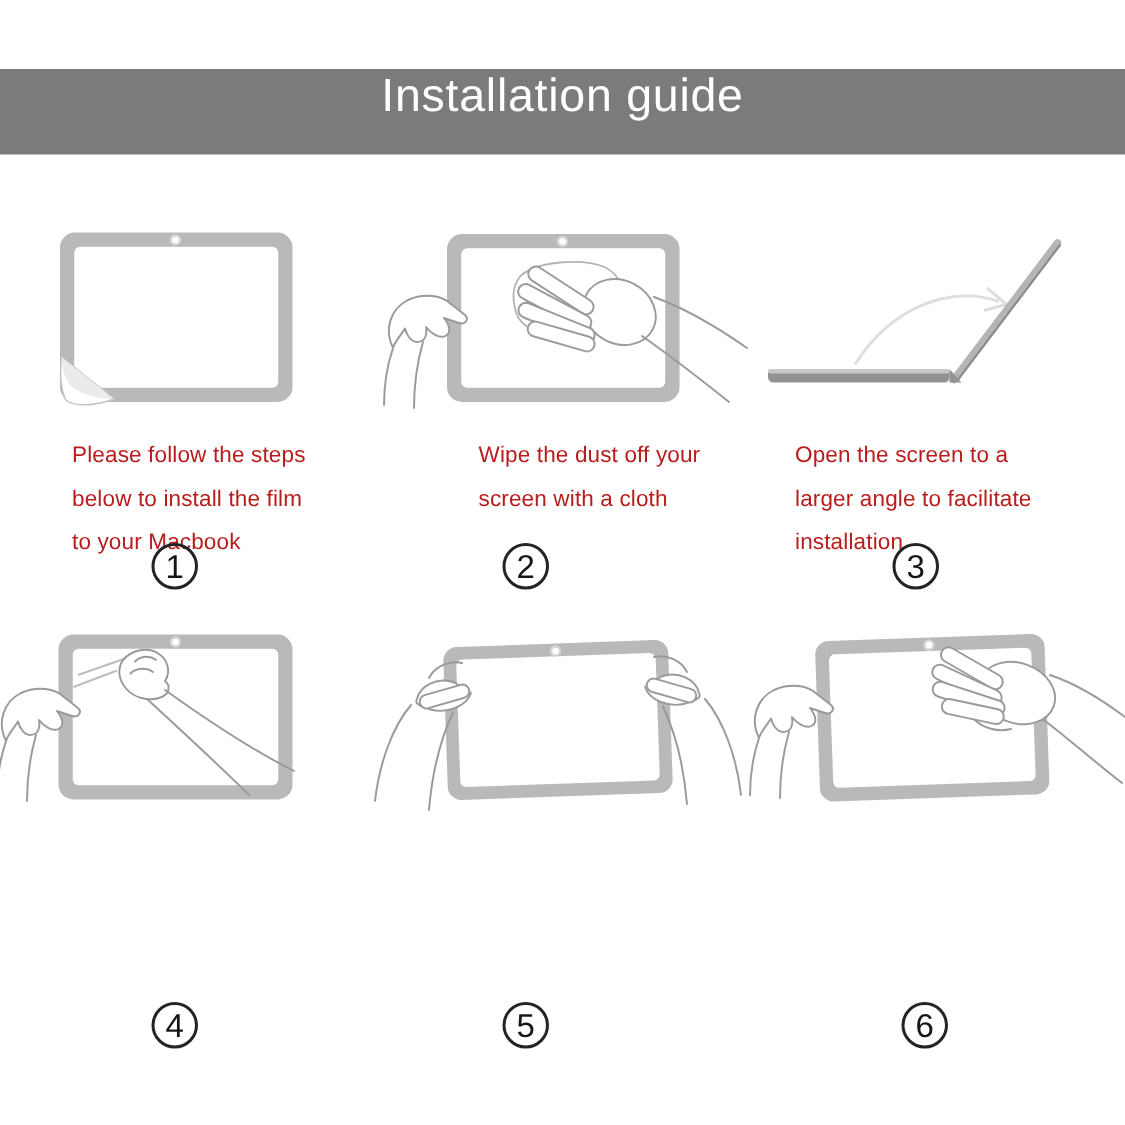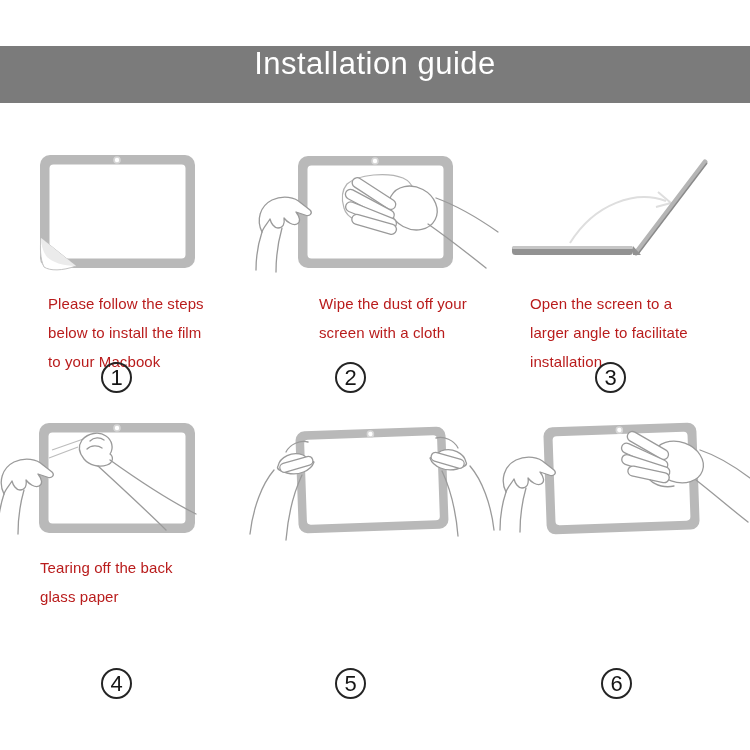--- a/index.html
+++ b/index.html
@@ -139,22 +139,20 @@
           <path class="line" d="M30,82 C26,96 24,110 24,126"></path>
         </g>
         <g class="hand">
           <path d="M82,20 C88,13 99,11 106,16 C112,20 114,28 110,34 C114,37 113,43 107,45 C99,48 89,45 84,39 C79,33 78,26 82,20 Z"></path>
           <path class="line" d="M90,21 C94,17 100,17 104,20 M87,29 C91,25 98,25 102,28"></path>
           <path class="line" d="M110,40 C138,60 168,80 196,94"></path>
           <path class="line" d="M98,46 C124,70 148,92 166,110"></path>
         </g>
       </svg>
     </div>
-    <p class="caption">Tearing off the back
-glass paper</p>
     <div class="stepnum">
         <span>4</span>
       </div>
   </div>
 
   <div class="cell c5">
     <div class="illus">
       <svg width="250" height="135" viewBox="0 0 250 135">
         <g transform="rotate(-2 122 60)">
           <rect x="47" y="9" width="150" height="102" rx="9" fill="#b9b9b9"></rect>

